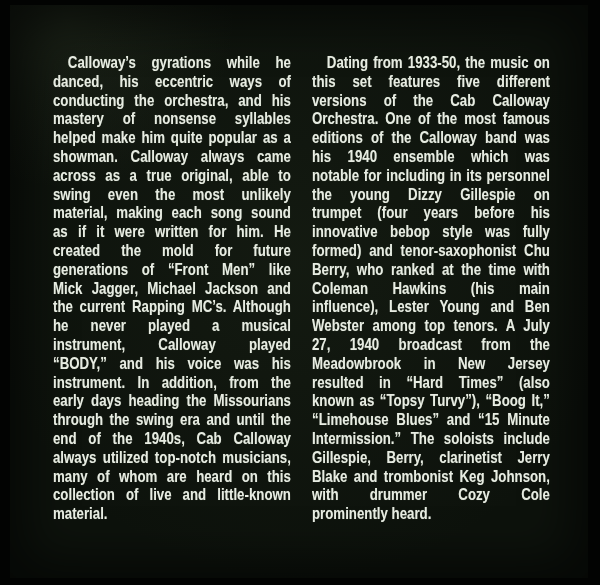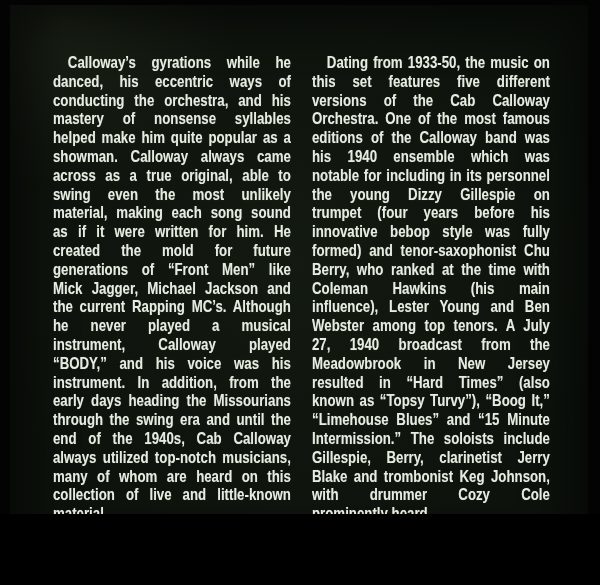--- a/index.html
+++ b/index.html
@@ -3,21 +3,21 @@
 <meta charset="utf-8">
 <style>
   html, body {
     margin: 0;
     padding: 0;
     background: #000;
   }
   .stage {
     position: relative;
     width: 600px;
-    height: 514px;
+    height: 585px;
     background: #020302;
     overflow: hidden;
     font-family: "Liberation Sans", sans-serif;
   }
   
   .paper {
     position: absolute;
     left: 10px;
     top: 5px;
     width: 578px;

